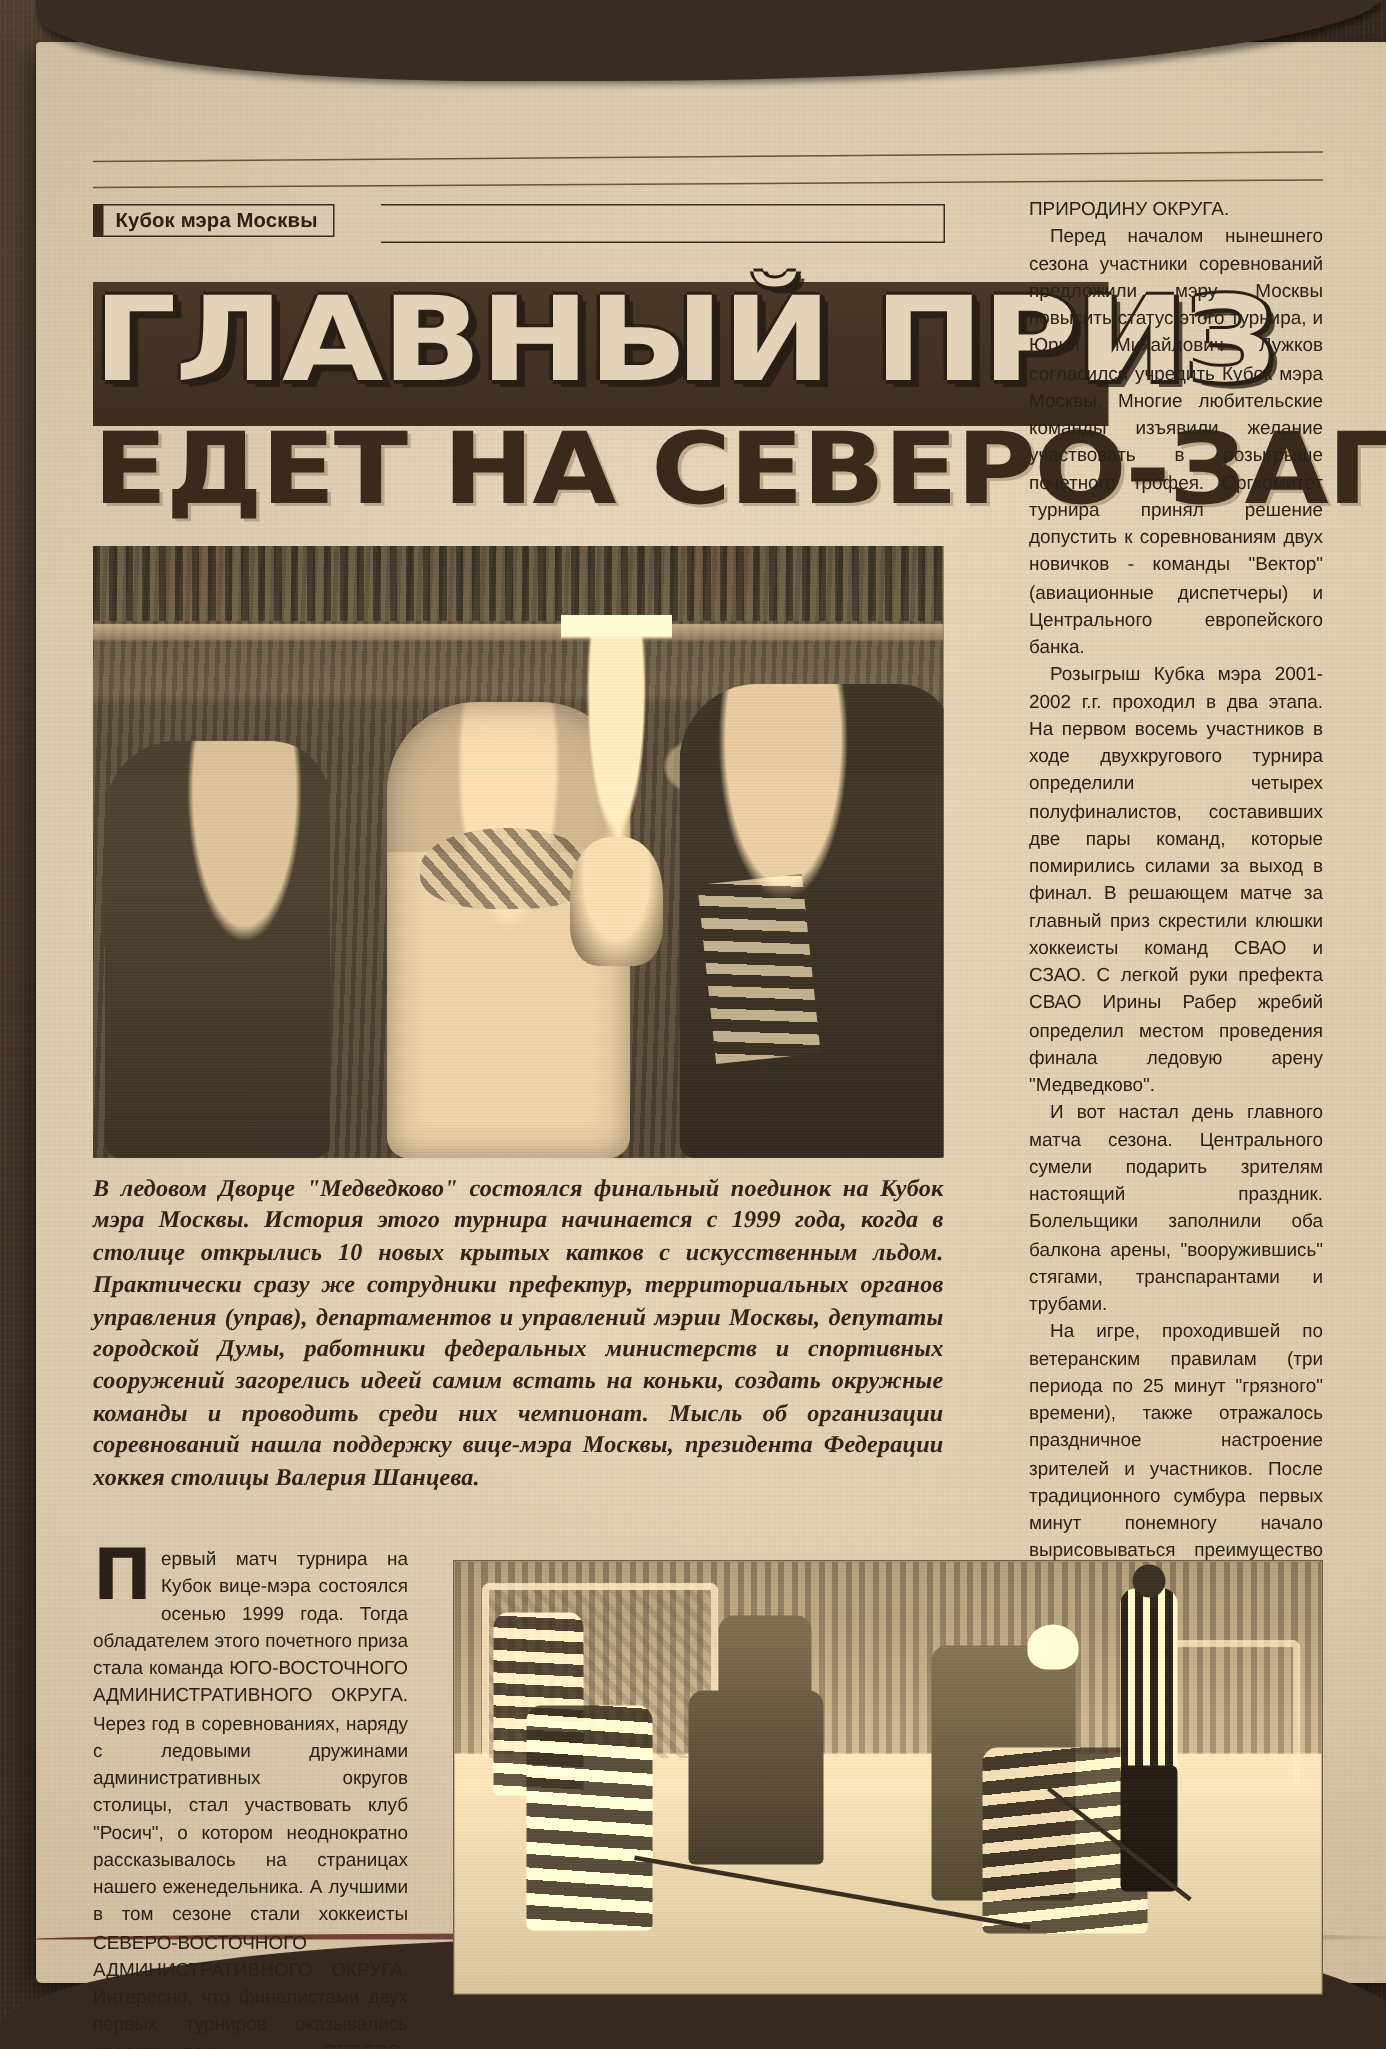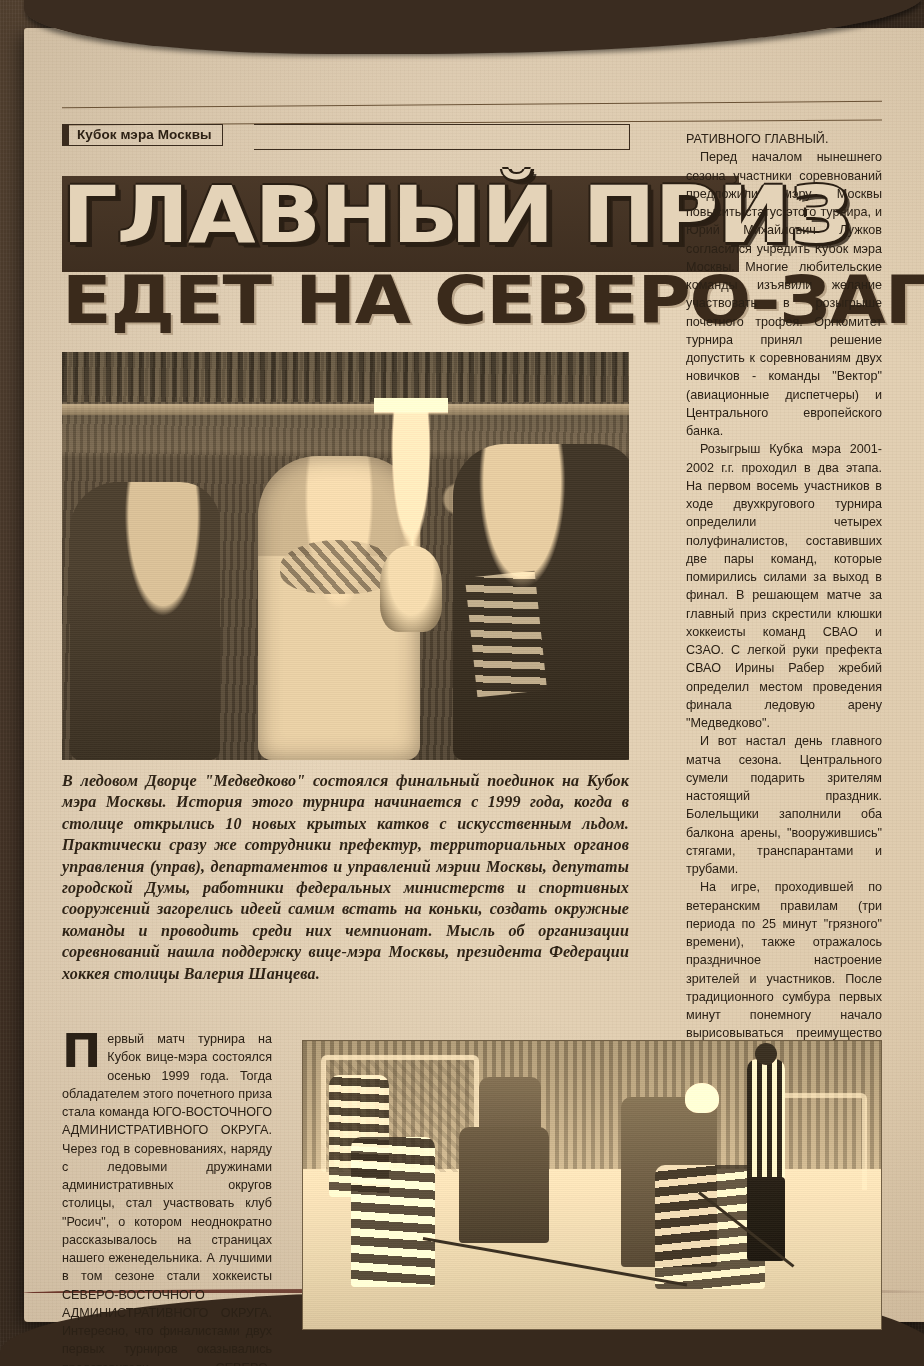--- a/index.html
+++ b/index.html
@@ -98,21 +98,21 @@
     left:0; right:0;
     height:1px;
     background:#6a5236;
   }
   .toprule.r1{ top:4px; transform: rotate(-0.45deg); }
   .toprule.r2{ top:22px; transform: rotate(-0.35deg); }
 
   
   .left-col{
     position:absolute;
-    left:0; top:24px;
+    left:0; top:36px;
     width:677px;
   }
 
   
   .kicker{
     display:inline-block;
     border:1.5px solid #3a2b1d;
     border-left:7px solid #3a2b1d;
     padding:2px 10px 3px 8px;
     font-size:13.5px;
@@ -485,21 +485,21 @@
         <div class="pm-trophy"></div>
         <div class="pm-manR"></div>
         <div class="pm-grain"></div>
       </div>
 
 
       <div class="lead">В ледовом Дворце "Медведково" состоялся финальный поединок на Кубок мэра Москвы. История этого турнира начинается с 1999 года, когда в столице открылись 10 новых крытых катков с искусственным льдом. Практически сразу же сотрудники префектур, территориальных органов управления (управ), департаментов и управлений мэрии Москвы, депутаты городской Думы, работники федеральных министерств и спортивных сооружений загорелись идеей самим встать на коньки, создать окружные команды и проводить среди них чемпионат. Мысль об организации соревнований нашла поддержку вице-мэра Москвы, президента Федерации хоккея столицы Валерия Шанцева.</div>
     </div>
 
     <div class="right-col">
-      <p class="first">РАТИВНОГО ГЛАВНЫЙ.</p>
+      <p class="first">ПРИРОДИНУ ОКРУГА.</p>
       <p>Перед началом нынешнего сезона участники соревнований предложили мэру Москвы повысить статус этого турнира, и Юрий Михайлович Лужков согласился учредить Кубок мэра Москвы. Многие любительские команды изъявили желание участвовать в розыгрыше почетного трофея. Оргкомитет турнира принял решение допустить к соревнованиям двух новичков - команды "Вектор" (авиационные диспетчеры) и Центрального европейского банка.</p>
       <p>Розыгрыш Кубка мэра 2001-2002 г.г. проходил в два этапа. На первом восемь участников в ходе двухкругового турнира определили четырех полуфиналистов, составивших две пары команд, которые помирились силами за выход в финал. В решающем матче за главный приз скрестили клюшки хоккеисты команд СВАО и СЗАО. С легкой руки префекта СВАО Ирины Рабер жребий определил местом проведения финала ледовую арену "Медведково".</p>
       <p>И вот настал день главного матча сезона. Центрального сумели подарить зрителям настоящий праздник. Болельщики заполнили оба балкона арены, "вооружившись" стягами, транспарантами и трубами.</p>
       <p>На игре, проходившей по ветеранским правилам (три периода по 25 минут "грязного" времени), также отражалось праздничное настроение зрителей и участников. После традиционного сумбура первых минут понемногу начало вырисовываться преимущество гостей. Они и открыли счет. Сделал это на 12-й минуте Алексей Синягин, которому удачно ассистировал Петр Природин, известный любителям хоккея по выступлениям за челябинский "Трактор" и московское "Динамо". Но СВАО не собирался сда-</p>
     </div>
 
     <div class="bottom-zone">
 
       <div class="col-narrow">
         <span class="dropcap">П</span><span>ервый матч турнира на Кубок вице-мэра состоялся осенью 1999 года. Тогда обладателем этого почетного приза стала команда ЮГО-ВОСТОЧНОГО АДМИНИСТРАТИВНОГО ОКРУГА. Через год в соревнованиях, наряду с ледовыми дружинами административных округов столицы, стал участвовать клуб "Росич", о котором неоднократно рассказывалось на страницах нашего еженедельника. А лучшими в том сезоне стали хоккеисты СЕВЕРО-ВОСТОЧНОГО АДМИНИСТРАТИВНОГО ОКРУГА. Интересно, что финалистами двух первых турниров оказывались представители СЕВЕРО-ЗАПАДНОГО АДМИНИСТ-</span>

